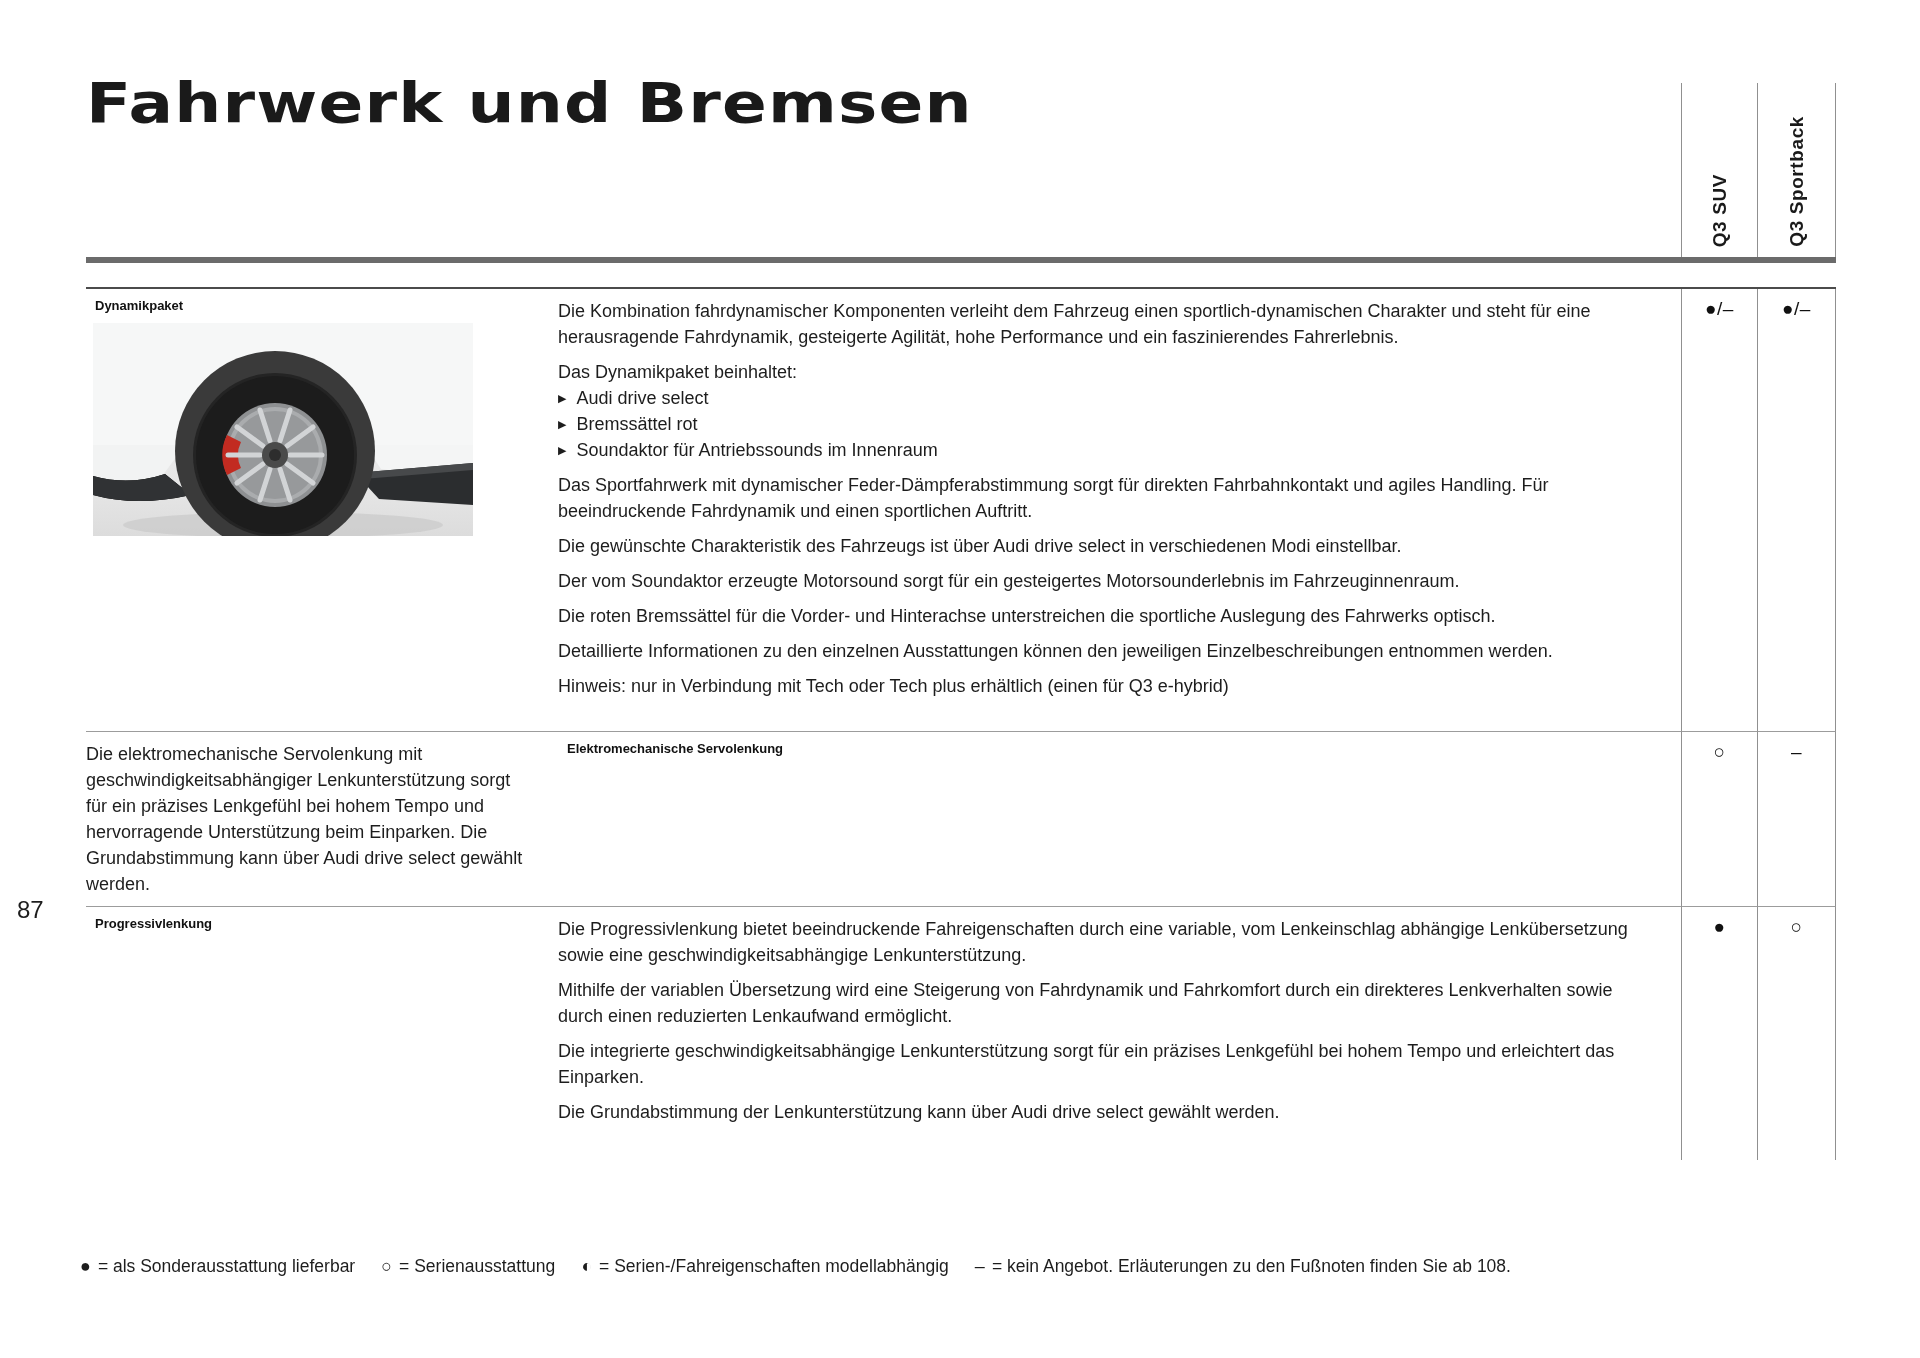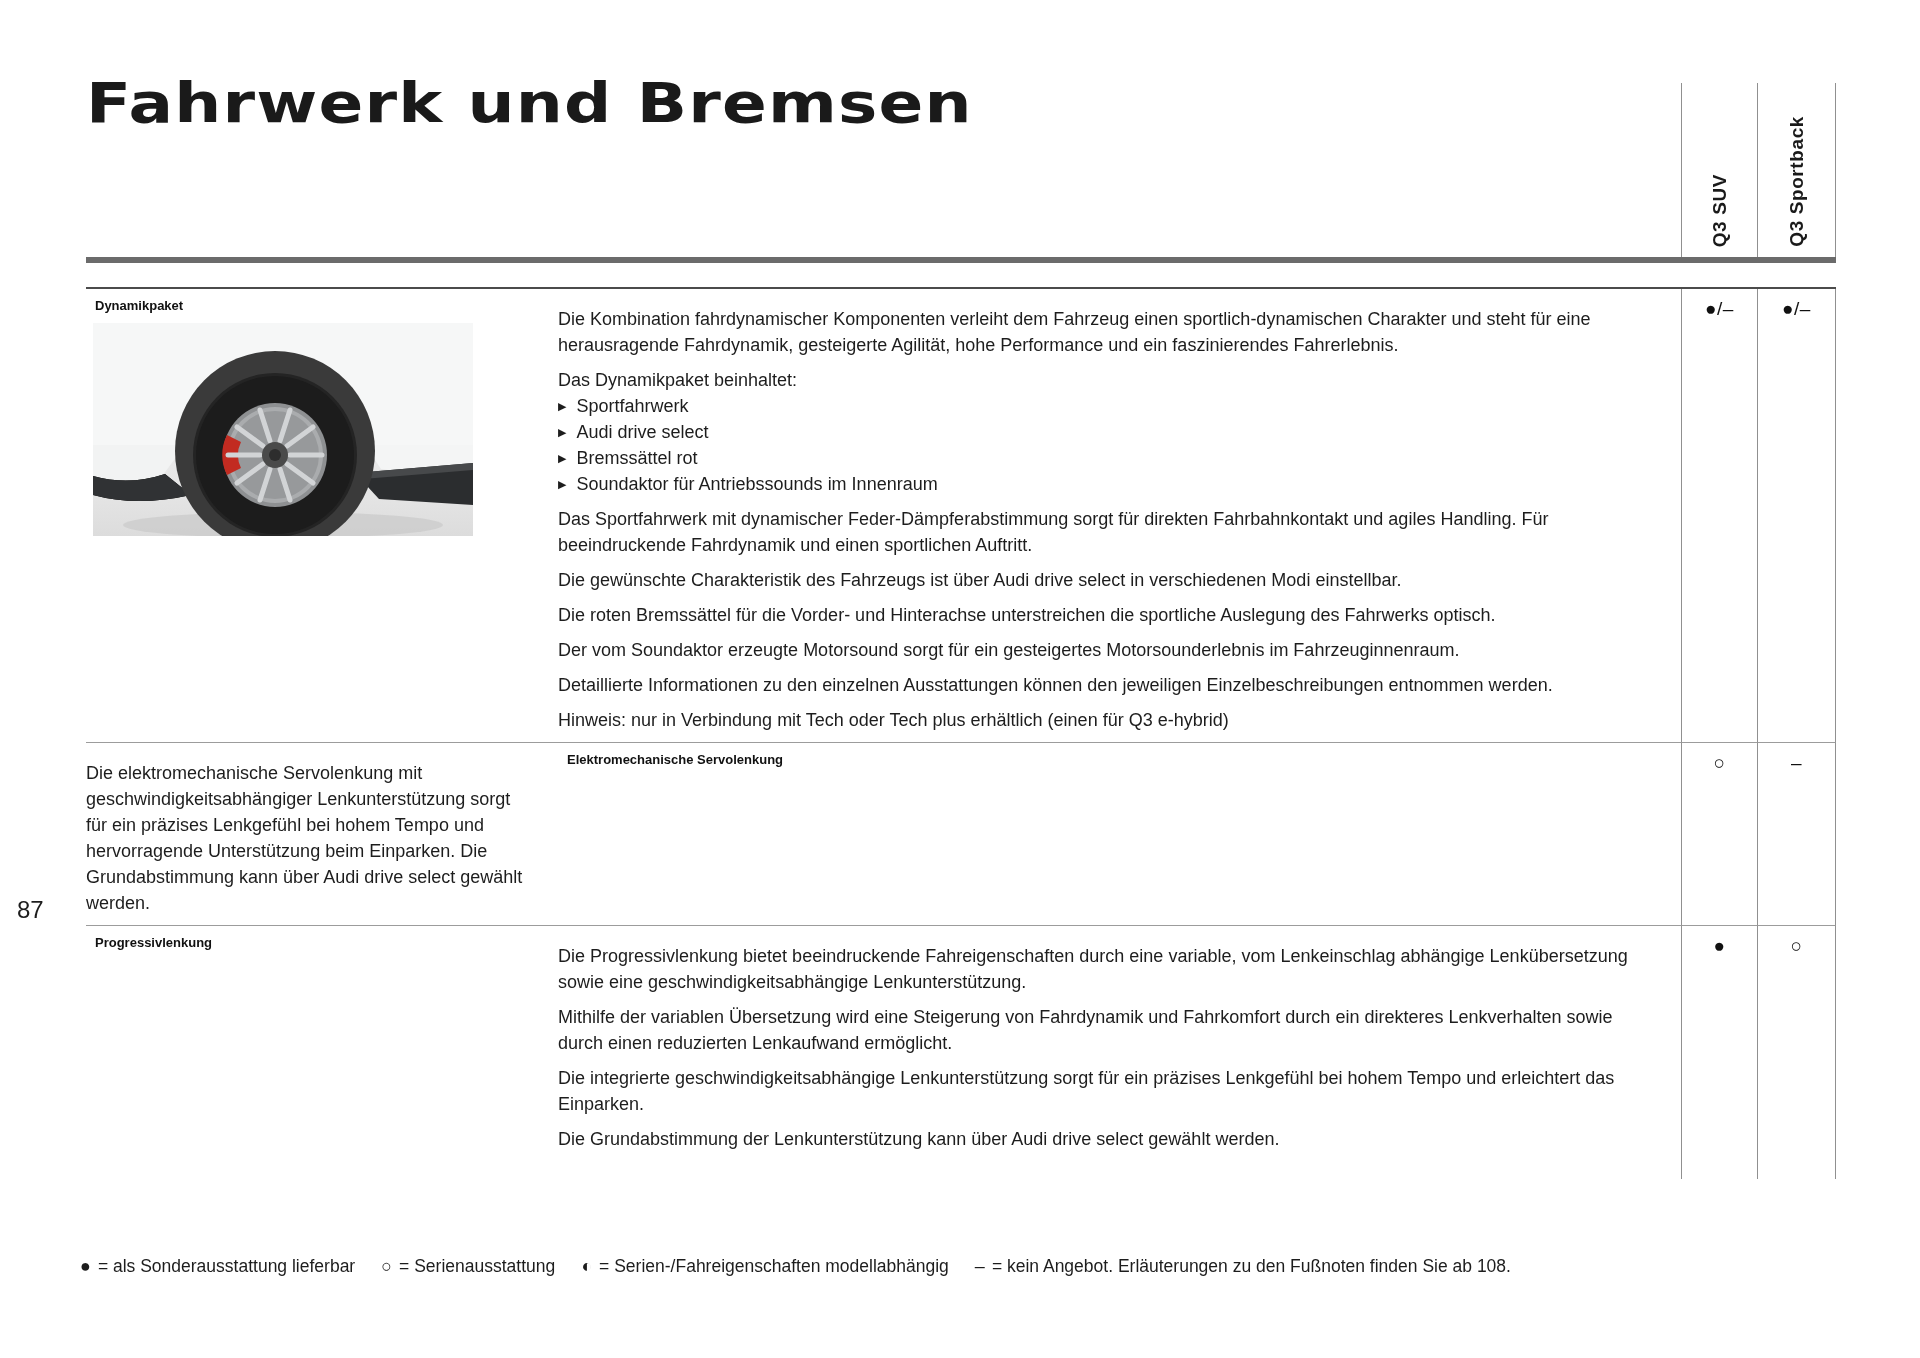--- a/index.html
+++ b/index.html
@@ -75,21 +75,21 @@
     display: grid;
     grid-template-columns: 472px 1123px 76px 79px;
   }
   .row-1 { min-height: 443px; }
   .row-2 { min-height: 83px; }
   .row-3 { min-height: 253px; }
   .row.sep > .cell { border-bottom: 1.5px solid #9c9c9c; }
   .cell { padding-top: 9px; }
   .label-cell { padding-left: 9px; position: relative; }
   .row-label { font-size: 13px; font-weight: 700; color: #111; }
-  .text-cell { padding-right: 22px; font-size: 18px; line-height: 26px; color: #1d1d1d; margin-top: 8px; }
+  .text-cell { padding-right: 22px; font-size: 18px; line-height: 26px; color: #1d1d1d; }
   .text-cell p { margin: 0 0 9px 0; }
   .text-cell p.nogap { margin-bottom: 0; }
   .bullets { list-style: none; margin: 0 0 9px 0; }
   .bullets li { line-height: 26px; }
   .tri {
     display: inline-block;
     font-size: 11px;
     margin-right: 10px;
     vertical-align: 2px;
     color: #1d1d1d;
@@ -195,29 +195,28 @@
             </g>
             <circle cx="182" cy="132" r="13" fill="#4a4a4a"></circle>
             <circle cx="182" cy="132" r="6" fill="#2d2d2d"></circle>
           </svg>
         </div>
       </div>
       <div class="cell text-cell">
         <p>Die Kombination fahrdynamischer Komponenten verleiht dem Fahrzeug einen sportlich-dynamischen Charakter und steht für eine herausragende Fahrdynamik, gesteigerte Agilität, hohe Performance und ein faszinierendes Fahrerlebnis.</p>
         <p class="nogap">Das Dynamikpaket beinhaltet:</p>
         <ul class="bullets">
-          <li><span class="tri">▶</span><span>Sportfahrwerk</span></li>
           <li><span class="tri">▶</span><span>Audi drive select</span></li>
           <li><span class="tri">▶</span><span>Bremssättel rot</span></li>
           <li><span class="tri">▶</span><span>Soundaktor für Antriebssounds im Innenraum</span></li>
         </ul>
         <p>Das Sportfahrwerk mit dynamischer Feder-Dämpferabstimmung sorgt für direkten Fahrbahnkontakt und agiles Handling. Für beeindruckende Fahrdynamik und einen sportlichen Auftritt.</p>
         <p>Die gewünschte Charakteristik des Fahrzeugs ist über Audi drive select in verschiedenen Modi einstellbar.</p>
+        <p>Der vom Soundaktor erzeugte Motorsound sorgt für ein gesteigertes Motorsounderlebnis im Fahrzeuginnenraum.</p>
         <p>Die roten Bremssättel für die Vorder- und Hinterachse unterstreichen die sportliche Auslegung des Fahrwerks optisch.</p>
-        <p>Der vom Soundaktor erzeugte Motorsound sorgt für ein gesteigertes Motorsounderlebnis im Fahrzeuginnenraum.</p>
         <p>Detaillierte Informationen zu den einzelnen Ausstattungen können den jeweiligen Einzelbeschreibungen entnommen werden.</p>
         <p>Hinweis: nur in Verbindung mit Tech oder Tech plus erhältlich (einen für Q3 e-hybrid)</p>
       </div>
       <div class="cell sym-cell">●/–</div>
       <div class="cell sym-cell sym-last">●/–</div>
     </div>
 
     <div class="row row-2 sep">
       <div class="cell text-cell">
         <p>Die elektromechanische Servolenkung mit geschwindigkeitsabhängiger Lenkunterstützung sorgt für ein präzises Lenkgefühl bei hohem Tempo und hervorragende Unterstützung beim Einparken. Die Grundabstimmung kann über Audi drive select gewählt werden.</p>

